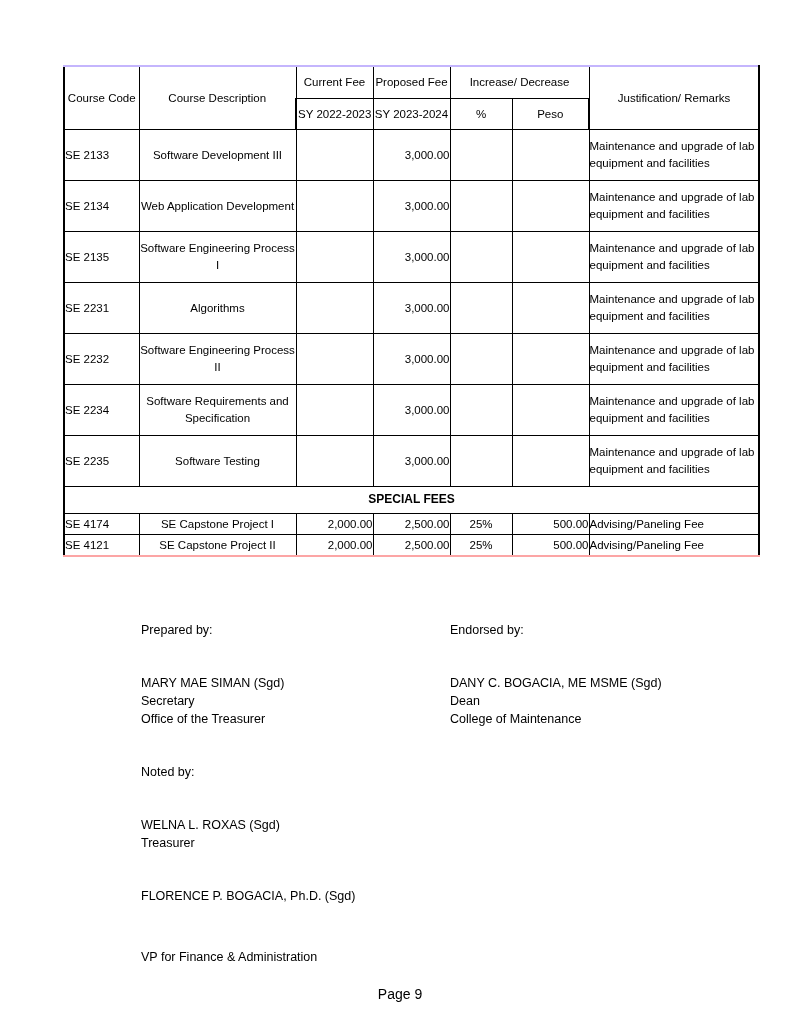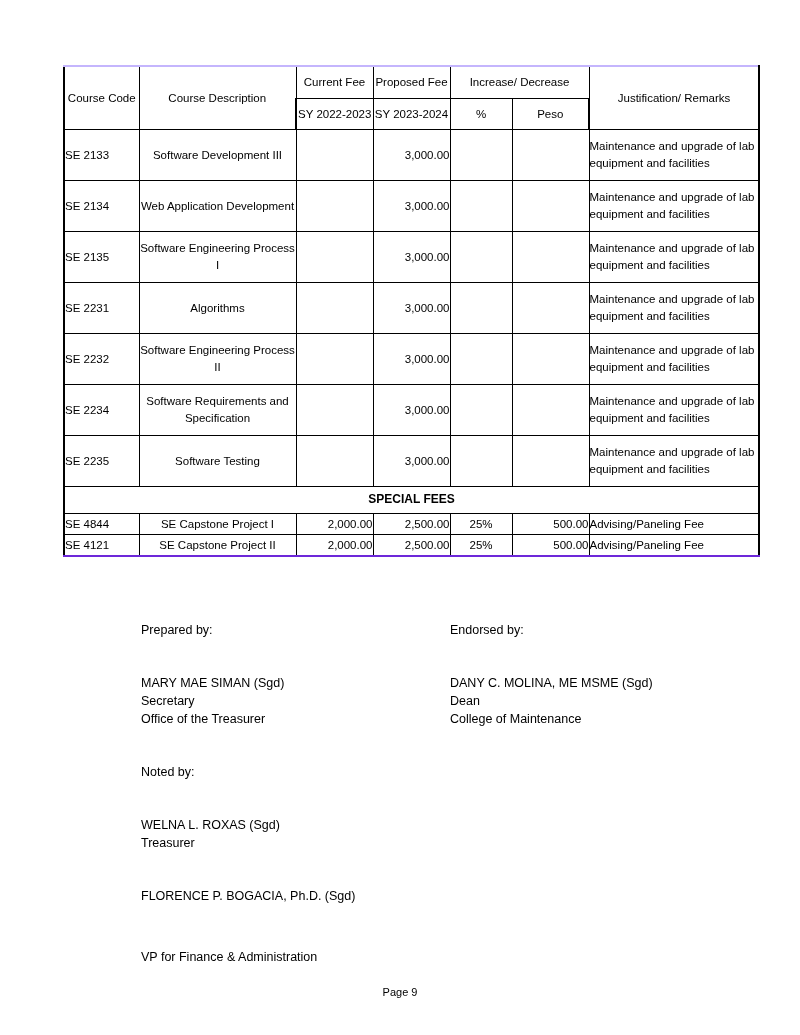--- a/index.html
+++ b/index.html
@@ -45,21 +45,21 @@
     vertical-align: middle;
     padding: 0;
     line-height: 1.45;
   }
   
   table.fee-table tr > td:first-child,
   table.fee-table tr > th:first-child { border-left: 2px solid #000; }
   table.fee-table tr > td:last-child,
   table.fee-table tr > th:last-child { border-right: 2px solid #000; }
   table.fee-table thead tr:first-child > th { border-top: 2px solid #c4b5fd; }
-  table.fee-table tbody tr:last-child > td { border-bottom: 2px solid #6d28d9; }
+  table.fee-table tbody tr:last-child > td { border-bottom: 2px solid #fca5a5; }
 
   
   col.c-code { width: 75px; }
   col.c-desc { width: 157px; }
   col.c-cur  { width: 77px; }
   col.c-prop { width: 77px; }
   col.c-pct  { width: 62px; }
   col.c-peso { width: 77px; }
   col.c-just { width: 170px; }
 
@@ -121,21 +121,21 @@
   .col-left  { left: 141px; }
   .col-right { left: 450px; }
 
   
   .page-footer {
     position: absolute;
     left: 0;
     top: 986px;
     width: 800px;
     text-align: center;
-    font-size: 11px;
+    font-size: 14px;
   }
 </style>
 </head>
 <body>
 
 <div class="page">
 
   <div class="fee-table-wrap">
     <table class="fee-table">
       <colgroup>
@@ -233,21 +233,21 @@
           <td class="pct"></td>
           <td class="num"></td>
           <td class="just">Maintenance and upgrade of lab equipment and facilities</td>
         </tr>
 
         <tr class="special-row">
           <td colspan="7">SPECIAL FEES</td>
         </tr>
 
         <tr class="fee-row">
-          <td class="code">SE 4844</td>
+          <td class="code">SE 4174</td>
           <td class="desc">SE Capstone Project I</td>
           <td class="num">2,000.00</td>
           <td class="num">2,500.00</td>
           <td class="pct">25%</td>
           <td class="num">500.00</td>
           <td class="just">Advising/Paneling Fee</td>
         </tr>
 
         <tr class="fee-row">
           <td class="code">SE 4121</td>
@@ -264,21 +264,21 @@
   </div>
 
   <div class="sig-area">
 
     <div class="sig-line col-left" style="top:621px;">Prepared by:</div>
     <div class="sig-line col-left" style="top:674px;">MARY MAE SIMAN (Sgd)</div>
     <div class="sig-line col-left" style="top:692px;">Secretary</div>
     <div class="sig-line col-left" style="top:710px;">Office of the Treasurer</div>
 
     <div class="sig-line col-right" style="top:621px;">Endorsed by:</div>
-    <div class="sig-line col-right" style="top:674px;">DANY C. MOLINA, ME MSME (Sgd)</div>
+    <div class="sig-line col-right" style="top:674px;">DANY C. BOGACIA, ME MSME (Sgd)</div>
     <div class="sig-line col-right" style="top:692px;">Dean</div>
     <div class="sig-line col-right" style="top:710px;">College of Maintenance</div>
 
     <div class="sig-line col-left" style="top:763px;">Noted by:</div>
     <div class="sig-line col-left" style="top:816px;">WELNA L. ROXAS (Sgd)</div>
     <div class="sig-line col-left" style="top:834px;">Treasurer</div>
     <div class="sig-line col-left" style="top:887px;">FLORENCE P. BOGACIA, Ph.D. (Sgd)</div>
     <div class="sig-line col-left" style="top:905px;margin-top:43px;">VP for Finance &amp; Administration</div>
 
   </div>

